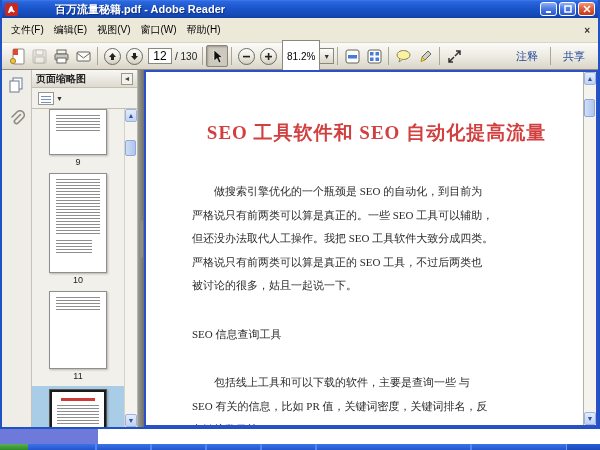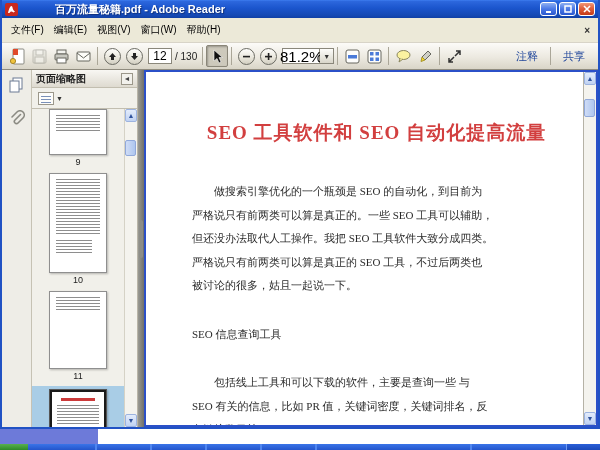--- a/index.html
+++ b/index.html
@@ -39,22 +39,22 @@
   .tb-btn.pressed { background:#cdc9bc; border:1px solid #8a8679;
     box-shadow:inset 1px 1px 2px rgba(0,0,0,.25); }
   .tb-sep { width:1px; height:18px; background:#aaa698; margin:0 3px; flex:0 0 1px; }
   .circle-btn { width:17px; height:17px; border-radius:50%; border:1px solid #6b6b63;
     background:linear-gradient(180deg,#fefefc 0%,#e8e5da 60%,#d2cfc2 100%);
     display:flex; align-items:center; justify-content:center; font-size:11px; font-weight:bold; color:#222; }
   .page-input { width:24px; height:16px; border:1px solid #8a877b; background:#fff;
     font-size:12px; text-align:center; margin:0 3px; font-family:"Liberation Sans",sans-serif; }
   .page-total { font-size:10px; color:#222; margin-right:2px; white-space:nowrap; }
   .zoom-box { display:flex; align-items:center; margin-left:3px; }
-  .zoom-value { width:38px; height:16px; border:1px solid #8a877b; background:#fff;
-    font-size:15px; display:flex; align-items:center; justify-content:center; }
+  .zoom-value { width:38px; height:32px; border:1px solid #8a877b; background:#fff;
+    font-size:10px; display:flex; align-items:center; justify-content:center; }
   .zoom-drop { width:14px; height:16px; border:1px solid #8a877b; border-left:none;
     background:linear-gradient(180deg,#fdfdfb,#d9d6ca); display:flex; align-items:center; justify-content:center;
     font-size:7px; color:#333; }
   .tb-right { margin-left:auto; display:flex; align-items:center;text-align:right; }
   .tb-link { color:#24499c; font-size:11px; padding:0 9px; white-space:nowrap; }
 
   .icon16 { width:17px; height:17px; display:block; }
 
   
   .main { flex:1; display:flex; overflow:hidden; }

